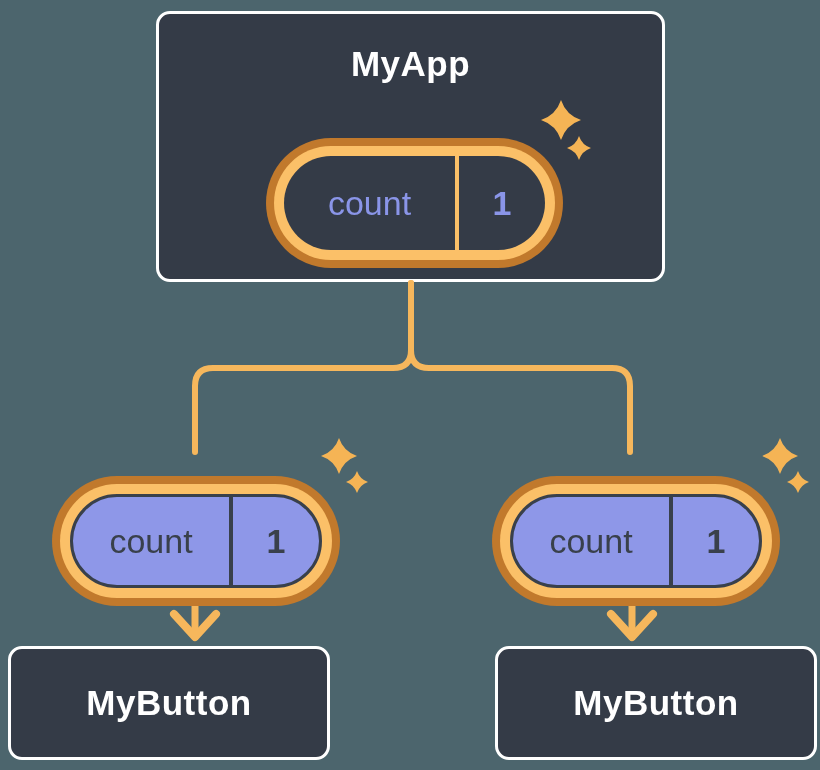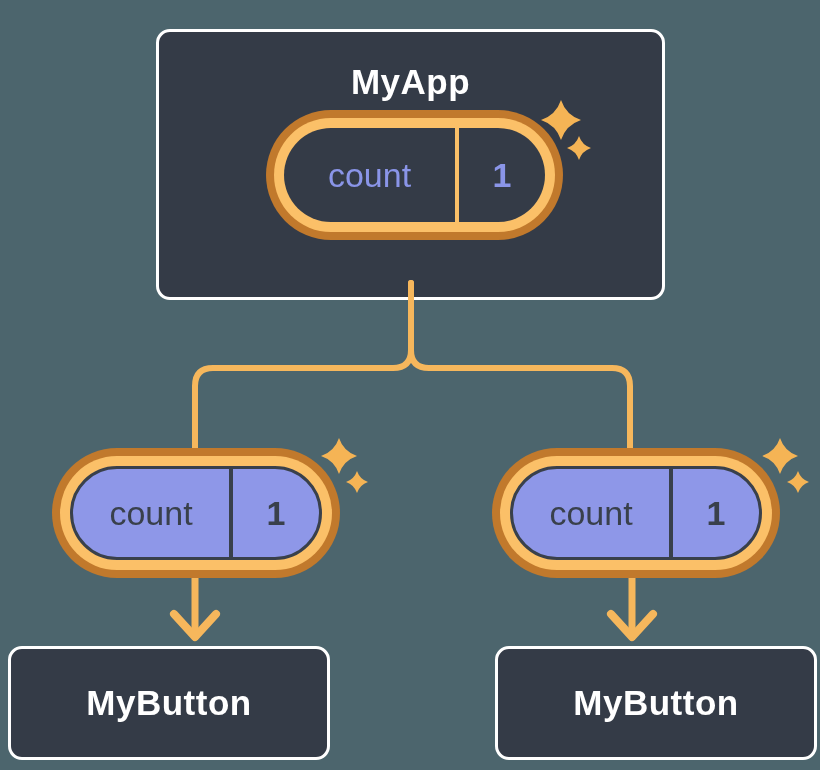--- a/index.html
+++ b/index.html
@@ -33,21 +33,21 @@
     border: 3px solid var(--node-border);
     border-radius: 14px;
   }
   .node-title {
     color: #ffffff;
     font-size: 35px;
     font-weight: 600;
     letter-spacing: 0.5px;
     text-align: center;
   }
-  #myapp-box { left: 156px; top: 29px; width: 509px; height: 271px; }
+  #myapp-box { left: 156px; top: 11px; width: 509px; height: 271px; }
   #myapp-box .node-title { margin-top: 30px; }
   #mybutton-box-left  { left: 8px;   top: 646px; width: 322px; height: 114px;
     display: flex; align-items: center; justify-content: center; }
   #mybutton-box-right { left: 495px; top: 646px; width: 322px; height: 114px;
     display: flex; align-items: center; justify-content: center; }
 
   svg.overlay {
     position: absolute;
     left: 0; top: 0;
     width: 820px; height: 770px;
@@ -62,20 +62,21 @@
   }
   .arrow-shaft { stroke-width: 7; }
   .arrow-head  { stroke-width: 8; }
   .sparkle { fill: var(--sparkle); }
 
   .pill {
     position: absolute;
     background: var(--pill-ring-outer);
     border-radius: 999px;
     padding: 8px;
+    margin-top: 28px;
   }
   .pill-ring {
     width: 100%; height: 100%;
     background: var(--pill-ring-inner);
     border-radius: 999px;
     padding: 10px;
   }
   .pill-body {
     width: 100%; height: 100%;
     border-radius: 999px;

